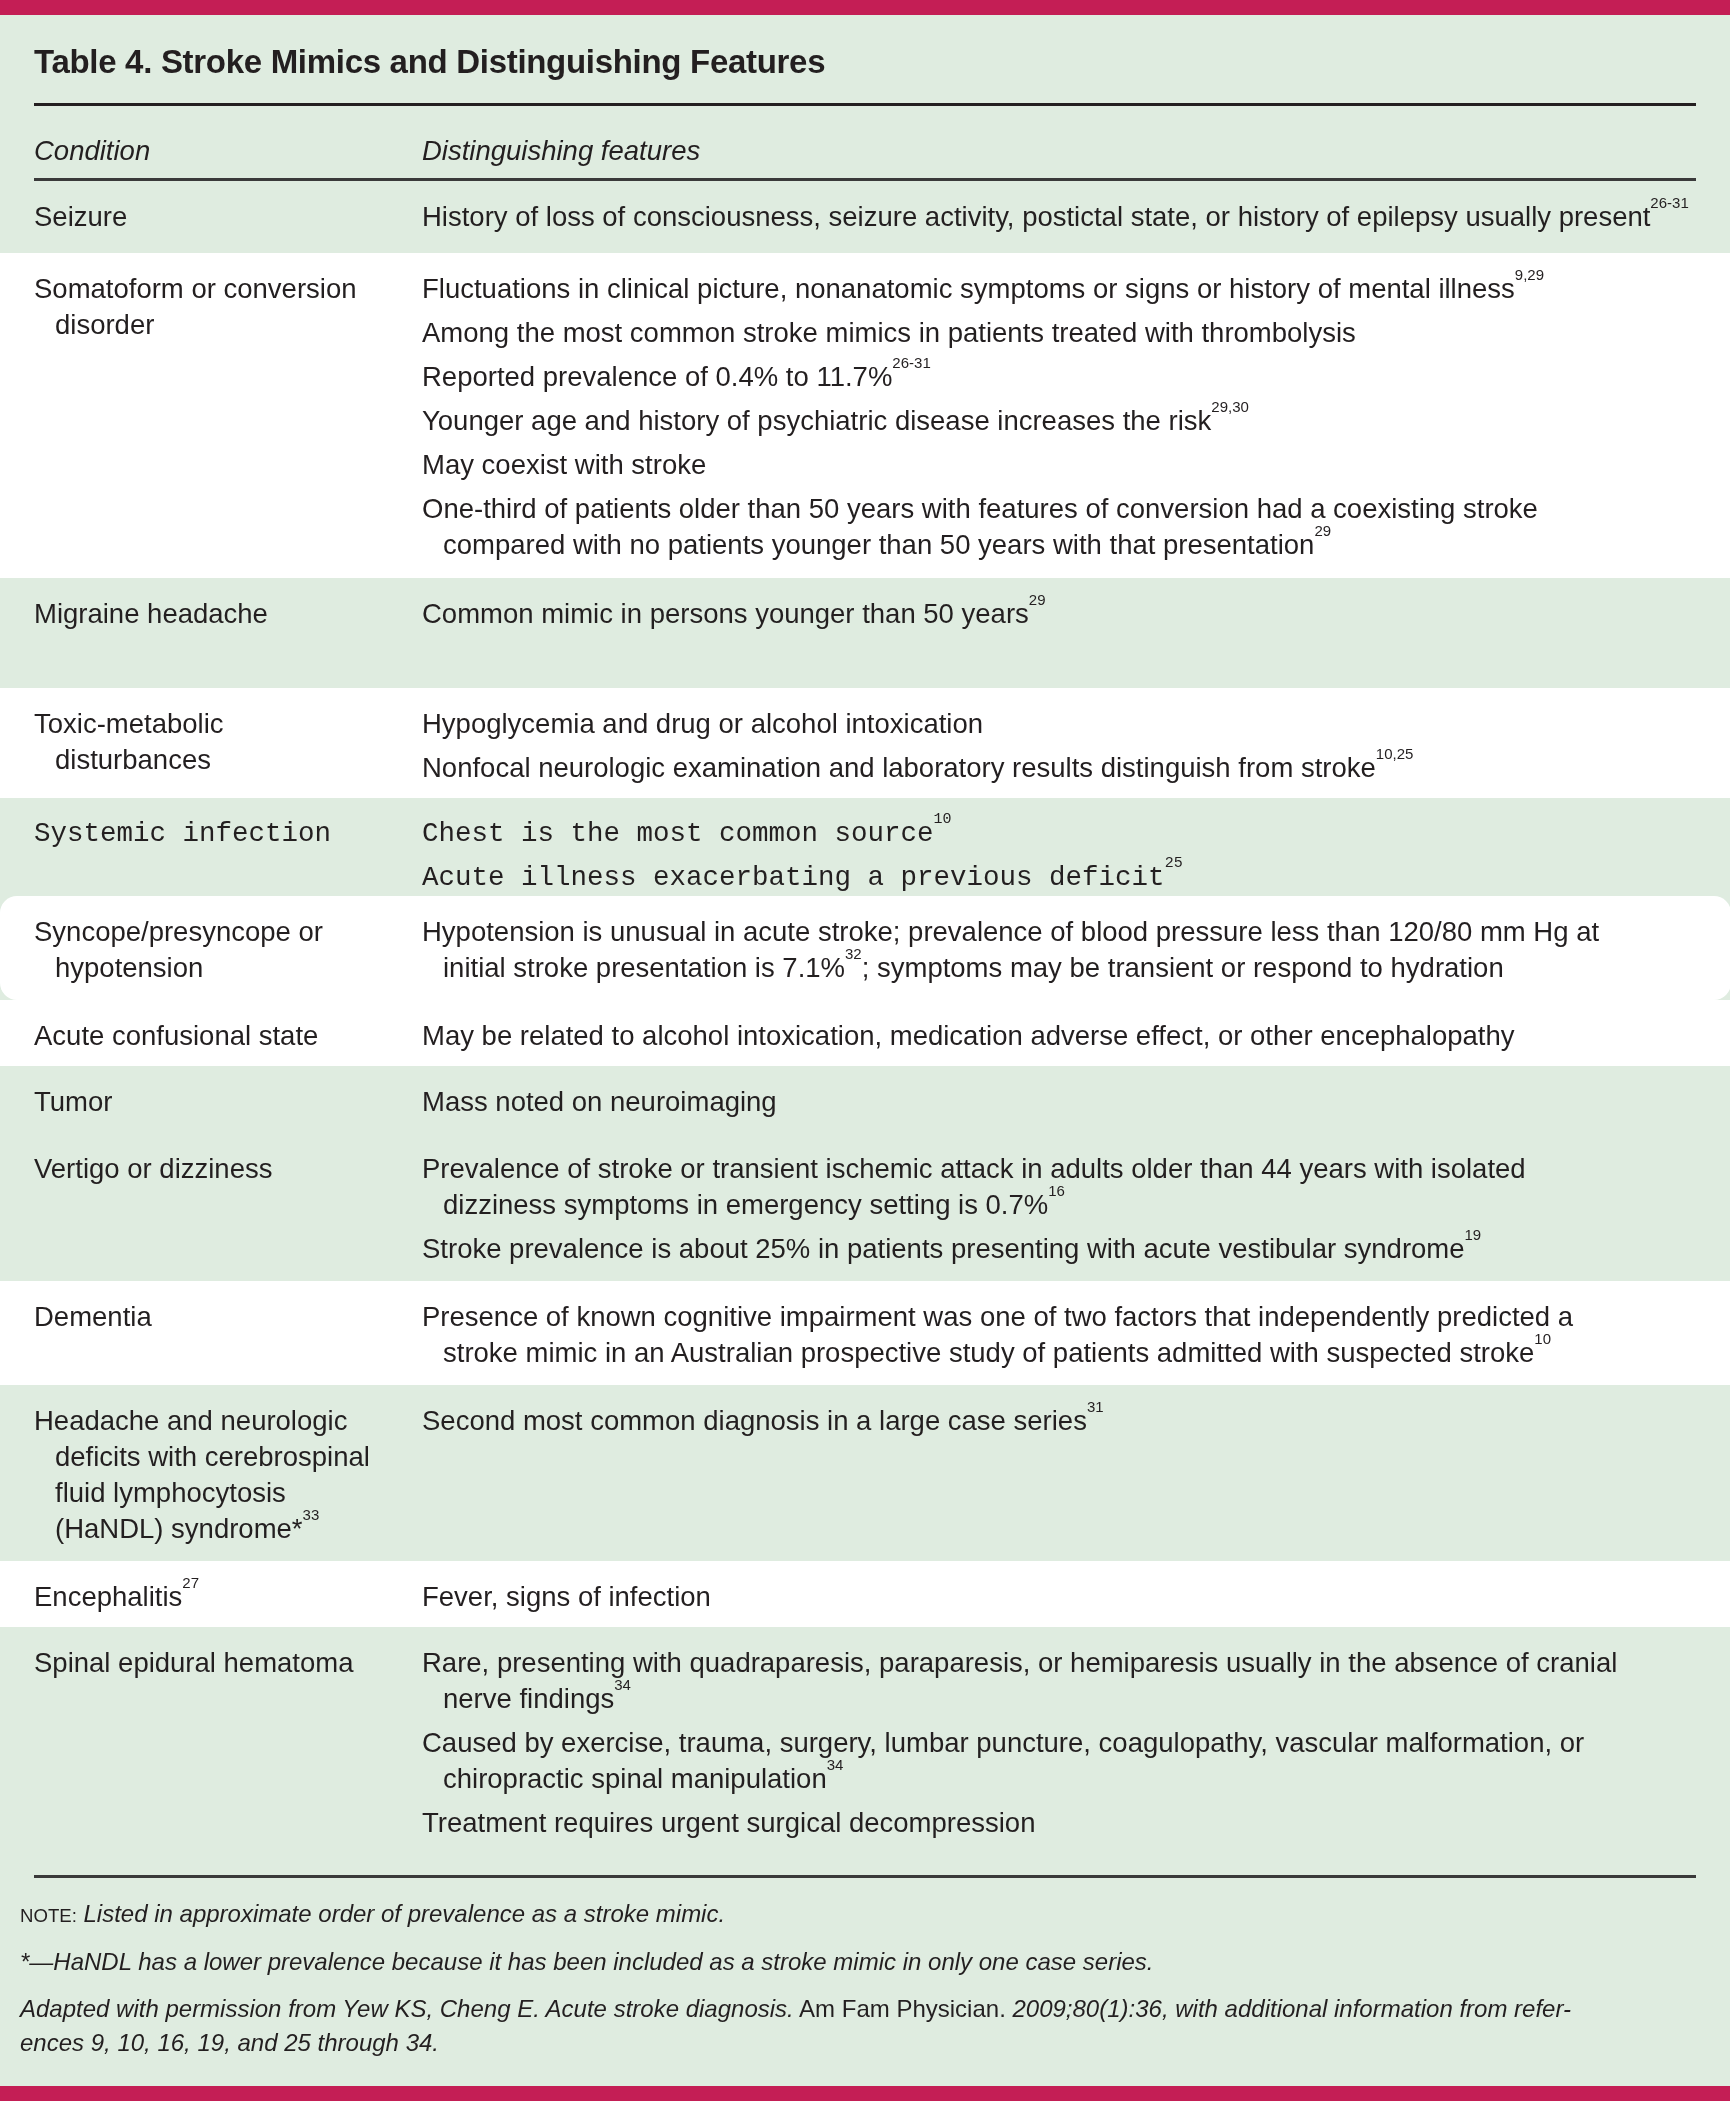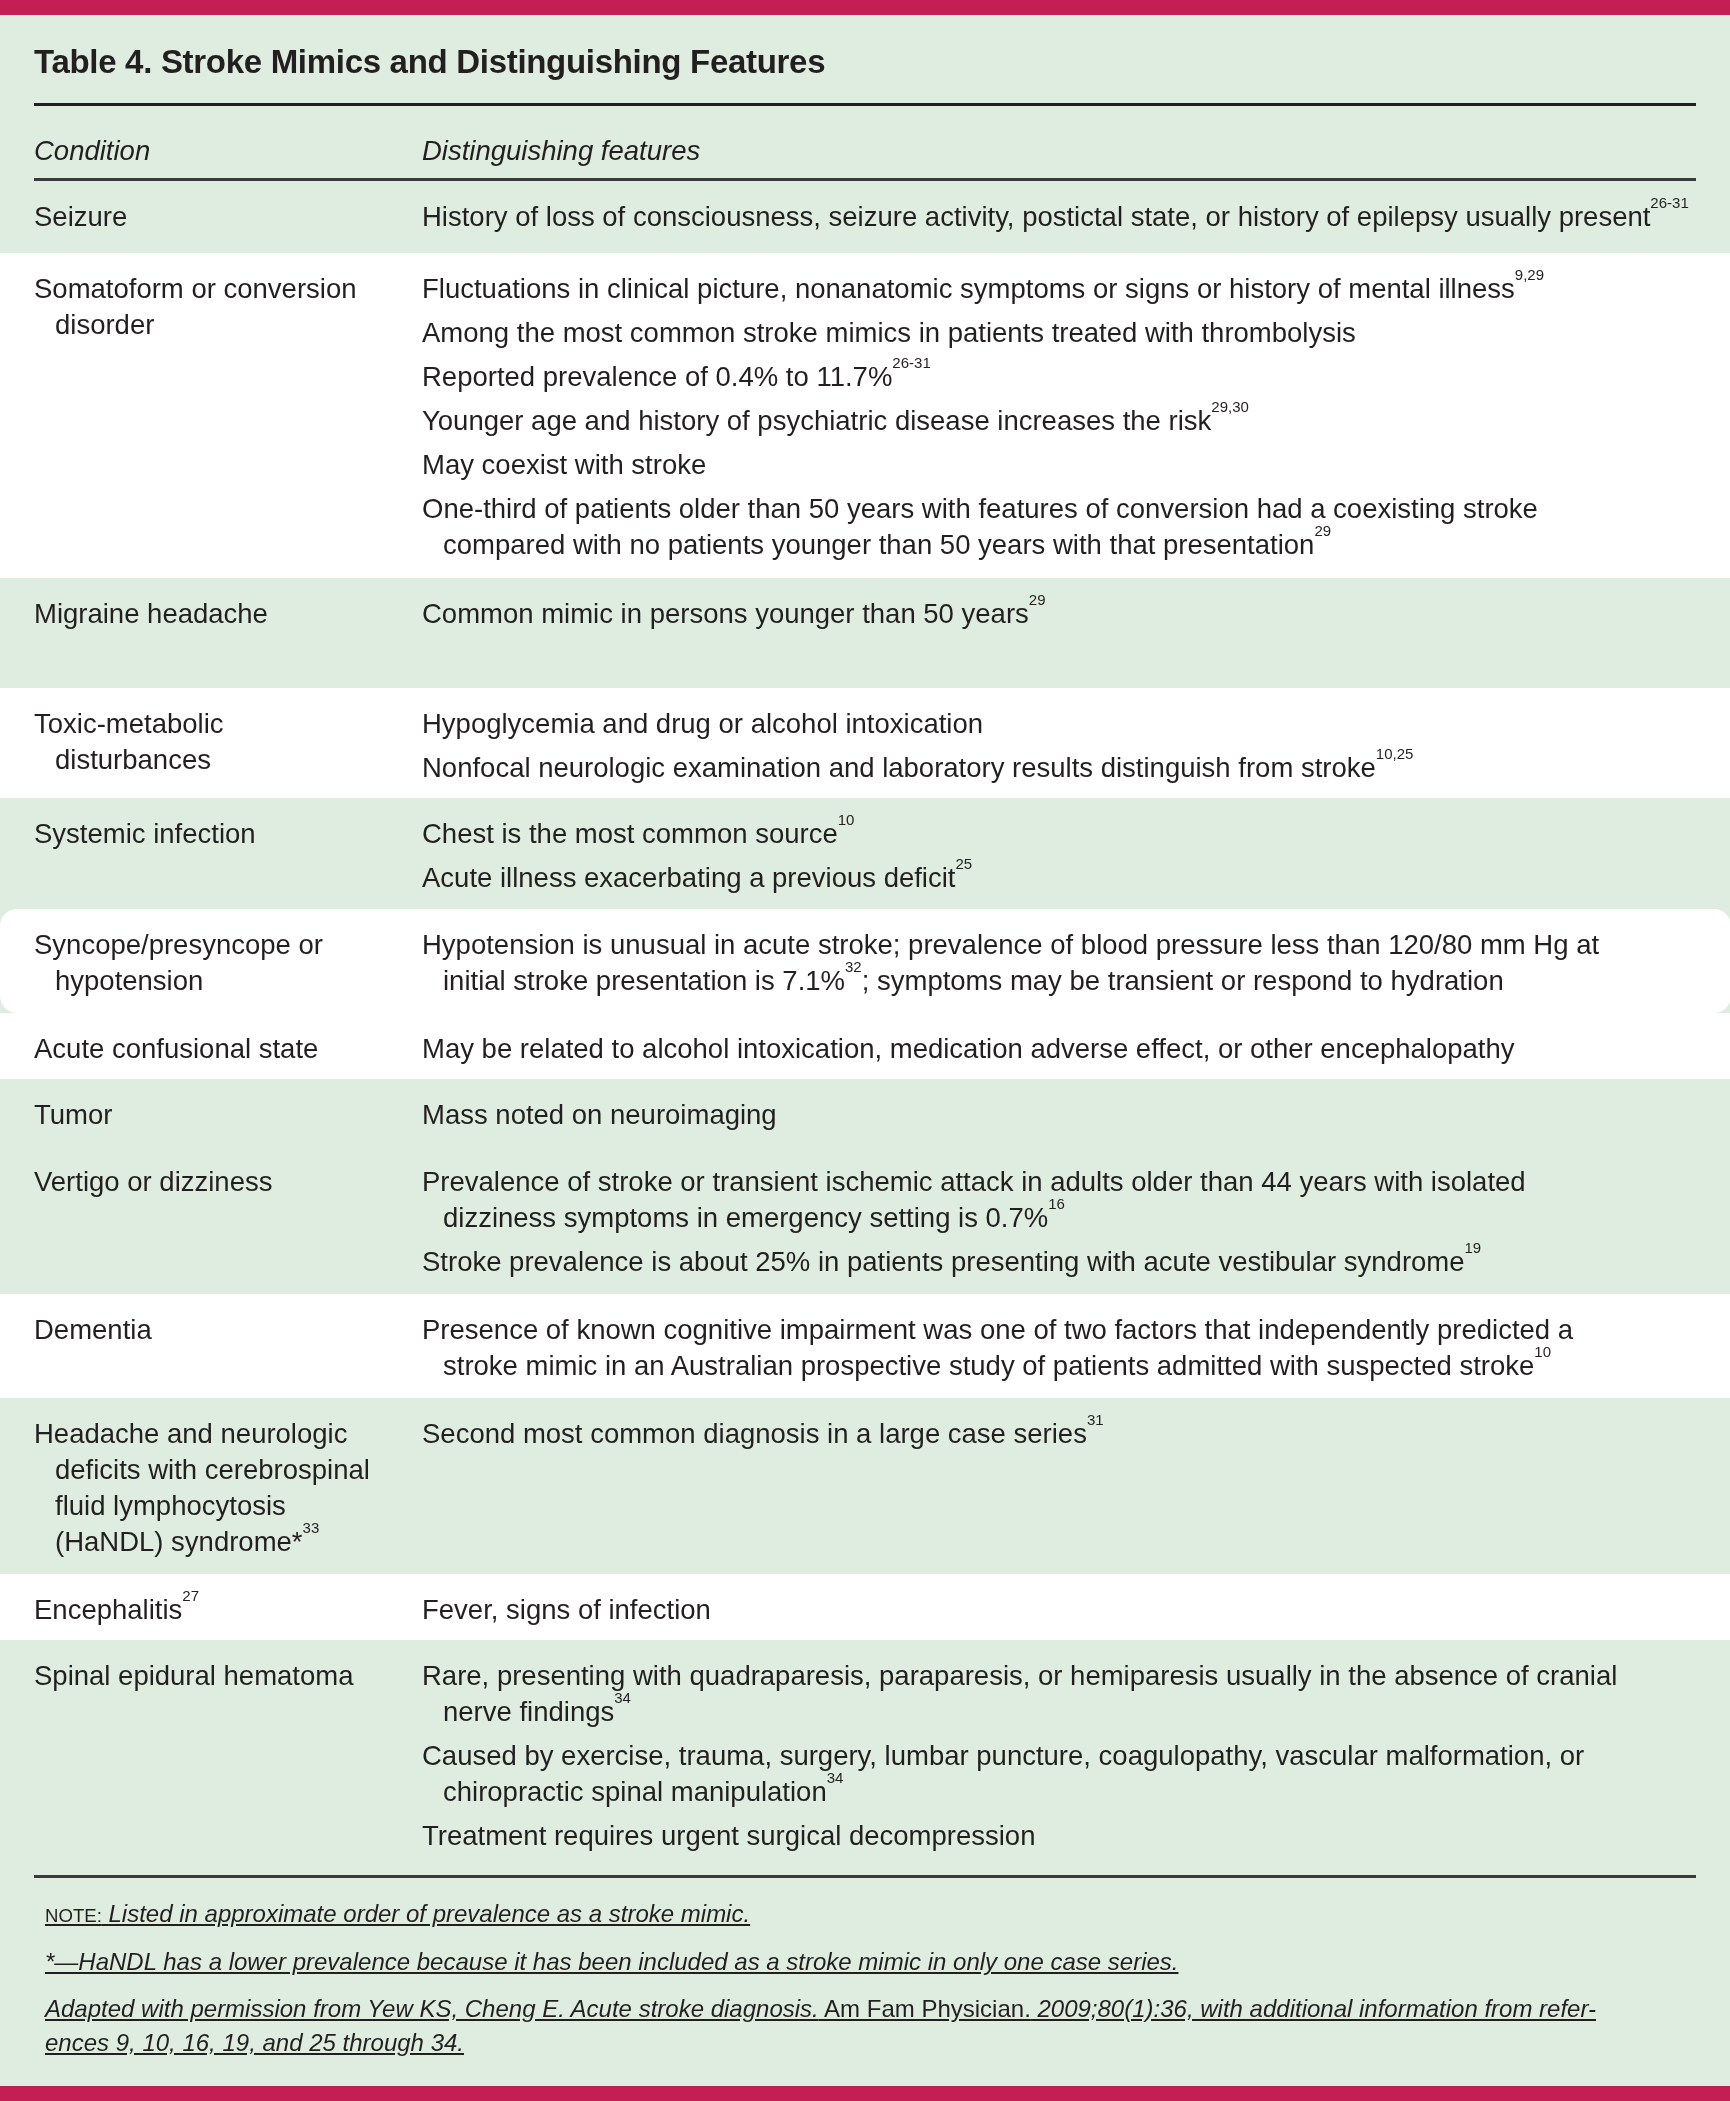--- a/index.html
+++ b/index.html
@@ -21,21 +21,21 @@
   .row.g { background:#dfece0; }
   .row.w { background:#ffffff; }
   .cond { position:absolute; left:34px; top:17.7px; width:372px; font-size:27.5px; line-height:36px; }
   .cond .cl { display:block; }
   .cond .cl.indent { padding-left:21px; }
   .feats { position:absolute; left:422px; top:17.7px; width:1268px; font-size:27.5px; }
   .feat { line-height:36px; margin-bottom:8px; }
   .feat .fl { display:block; white-space:nowrap; }
   .feat .fl.indent { padding-left:21px; }
   sup { font-size:15px; vertical-align:top; position:relative; top:-3.5px; line-height:1; }
-  .notes { position:absolute; left:45px; top:1897px; width:1662px; font-size:24px; font-style:italic;text-decoration:underline; }
+  .notes { position:absolute; left:20px; top:1897px; width:1662px; font-size:24px; font-style:italic; }
   .note { line-height:34px; margin-bottom:12.4px; white-space:nowrap; }
   .smallcaps { font-style:normal; font-size:18.6px; }
   .upright { font-style:normal; }
 </style>
 </head>
 <body>
 
 <div class="bar top"></div>
 
 <div class="title">Table 4. Stroke Mimics and Distinguishing Features</div>
@@ -100,21 +100,21 @@
       </div>
       <div class="feats">
         <div class="feat">
           <span class="fl"><span>Hypoglycemia and drug or alcohol intoxication</span></span>
         </div>
         <div class="feat">
           <span class="fl"><span>Nonfocal neurologic examination and laboratory results distinguish from stroke</span><sup>10,25</sup></span>
         </div>
       </div>
     </div>
-    <div class="row g" style="height: 111px;">
+    <div class="row g" style="height: 98px; font-family: Liberation Mono, monospace;">
       <div class="cond">
         <span class="cl">Systemic infection</span>
       </div>
       <div class="feats">
         <div class="feat">
           <span class="fl"><span>Chest is the most common source</span><sup>10</sup></span>
         </div>
         <div class="feat">
           <span class="fl"><span>Acute illness exacerbating a previous deficit</span><sup>25</sup></span>
         </div>

